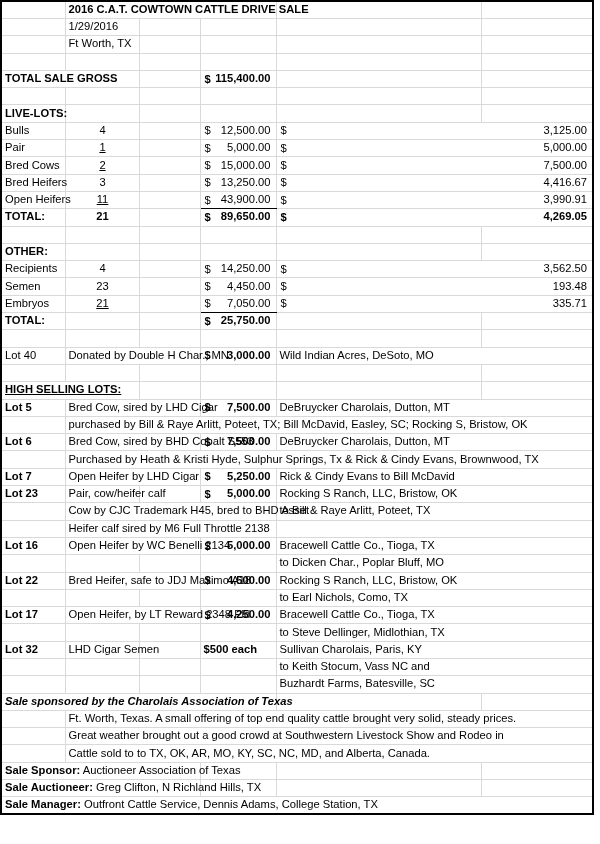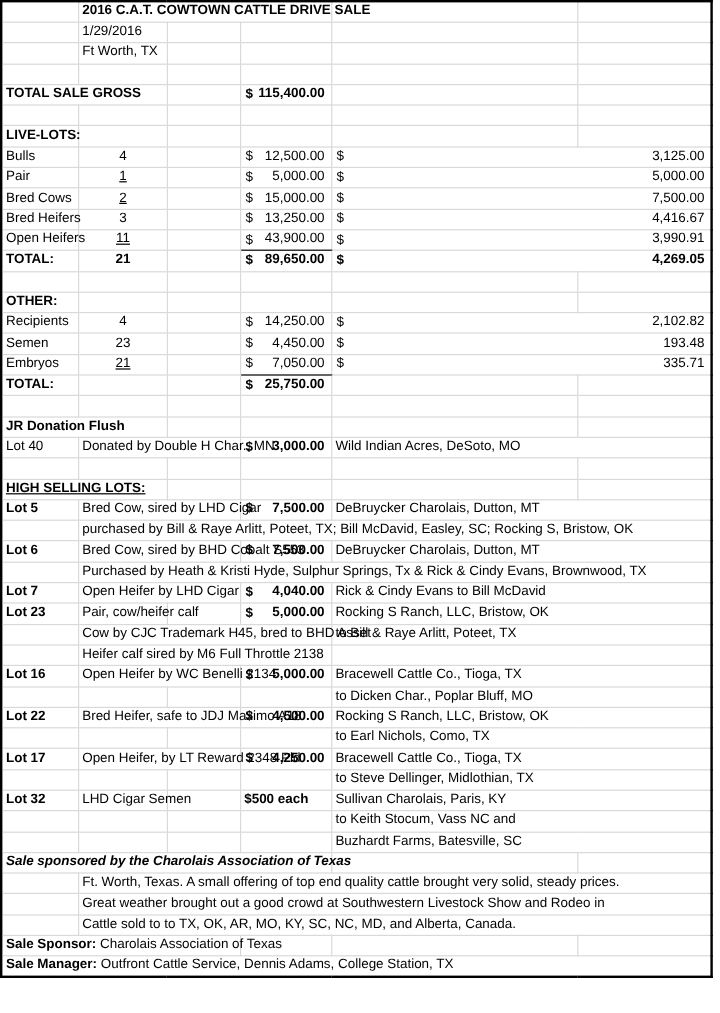--- a/index.html
+++ b/index.html
@@ -263,21 +263,21 @@
     <tr>
       <td>Recipients</td>
       <td class="ctr">4</td>
       <td></td>
       <td class="money">
         <span class="sym">$</span>
         <span class="amt">14,250.00</span>
       </td>
       <td class="money" colspan="2">
         <span class="sym">$</span>
-        <span class="amt">2,102.82</span>
+        <span class="amt">3,562.50</span>
       </td>
     </tr>
 
     <tr>
       <td>Semen</td>
       <td class="ctr">23</td>
       <td></td>
       <td class="money">
         <span class="sym">$</span>
         <span class="amt">4,450.00</span>
@@ -317,27 +317,20 @@
     <tr class="spacer">
       <td></td>
           <td></td>
           <td></td>
       <td></td>
           <td></td>
           <td></td>
     </tr>
 
     <tr>
-      <td colspan="2" class="b">JR Donation Flush</td>
-      <td></td>
-      <td></td>
-      <td></td>
-      <td></td>
-    </tr>
-    <tr>
       <td>Lot 40</td>
       <td colspan="2">Donated by Double H Char., MN</td>
       <td class="money b">
         <span class="sym">$</span>
         <span class="amt">3,000.00</span>
       </td>
       <td colspan="2">Wild Indian Acres, DeSoto, MO</td>
     </tr>
 
     <tr class="spacer">
@@ -383,21 +376,21 @@
     <tr>
       <td></td>
       <td colspan="5">Purchased by Heath &amp; Kristi Hyde, Sulphur Springs, Tx &amp; Rick &amp; Cindy Evans, Brownwood, TX</td>
     </tr>
 
     <tr>
       <td class="b">Lot 7</td>
       <td colspan="2">Open Heifer by LHD Cigar</td>
       <td class="money b">
         <span class="sym">$</span>
-        <span class="amt">4,040.00</span>
+        <span class="amt">5,250.00</span>
       </td>
       <td colspan="2">Rick &amp; Cindy Evans to Bill McDavid</td>
     </tr>
 
     <tr>
       <td class="b">Lot 23</td>
       <td>Pair, cow/heifer calf</td>
       <td></td>
       <td class="money b">
         <span class="sym">$</span>
@@ -504,21 +497,30 @@
       <td colspan="5">Great weather brought out a good crowd at Southwestern Livestock Show and Rodeo in</td>
     </tr>
     <tr>
       <td></td>
       <td colspan="5">Cattle sold to to TX, OK, AR, MO, KY, SC, NC, MD, and Alberta, Canada.</td>
     </tr>
 
     <tr>
       <td colspan="3">
         <span class="b">Sale Sponsor:</span>
-        <span>Charolais Association of Texas</span>
+        <span>Auctioneer Association of Texas</span>
+      </td>
+      <td></td>
+      <td></td>
+      <td></td>
+    </tr>
+    <tr>
+      <td colspan="3">
+        <span class="b">Sale Auctioneer:</span>
+        <span>Greg Clifton, N Richland Hills, TX</span>
       </td>
       <td></td>
       <td></td>
       <td></td>
     </tr>
     <tr>
       <td colspan="6">
         <span class="b">Sale Manager:</span>
         <span>Outfront Cattle Service, Dennis Adams, College Station, TX</span>
       </td>

